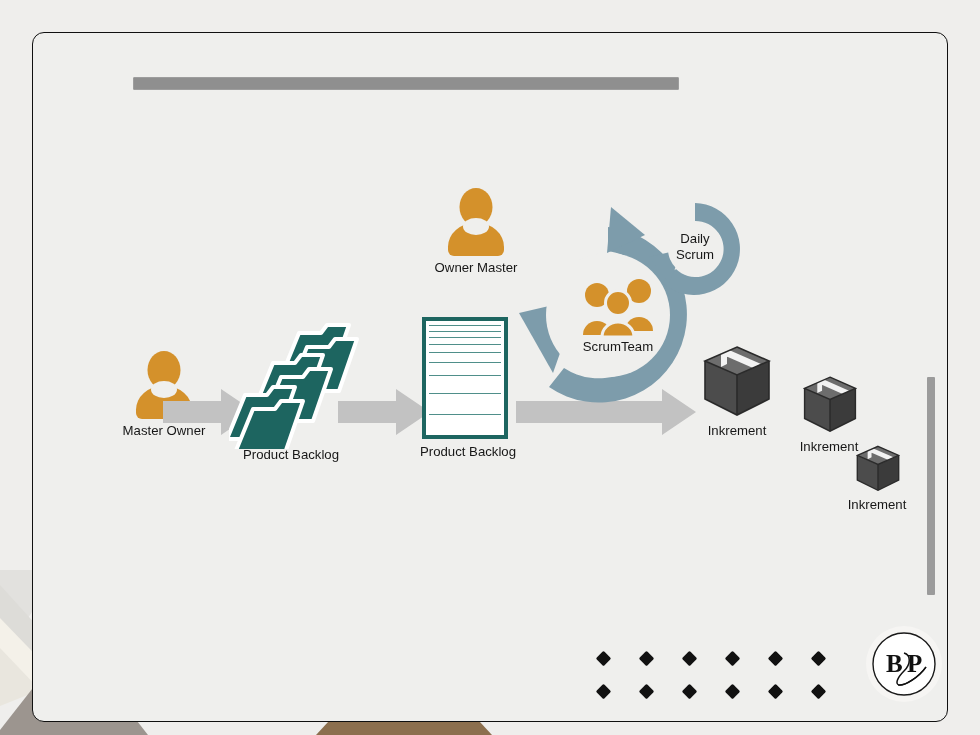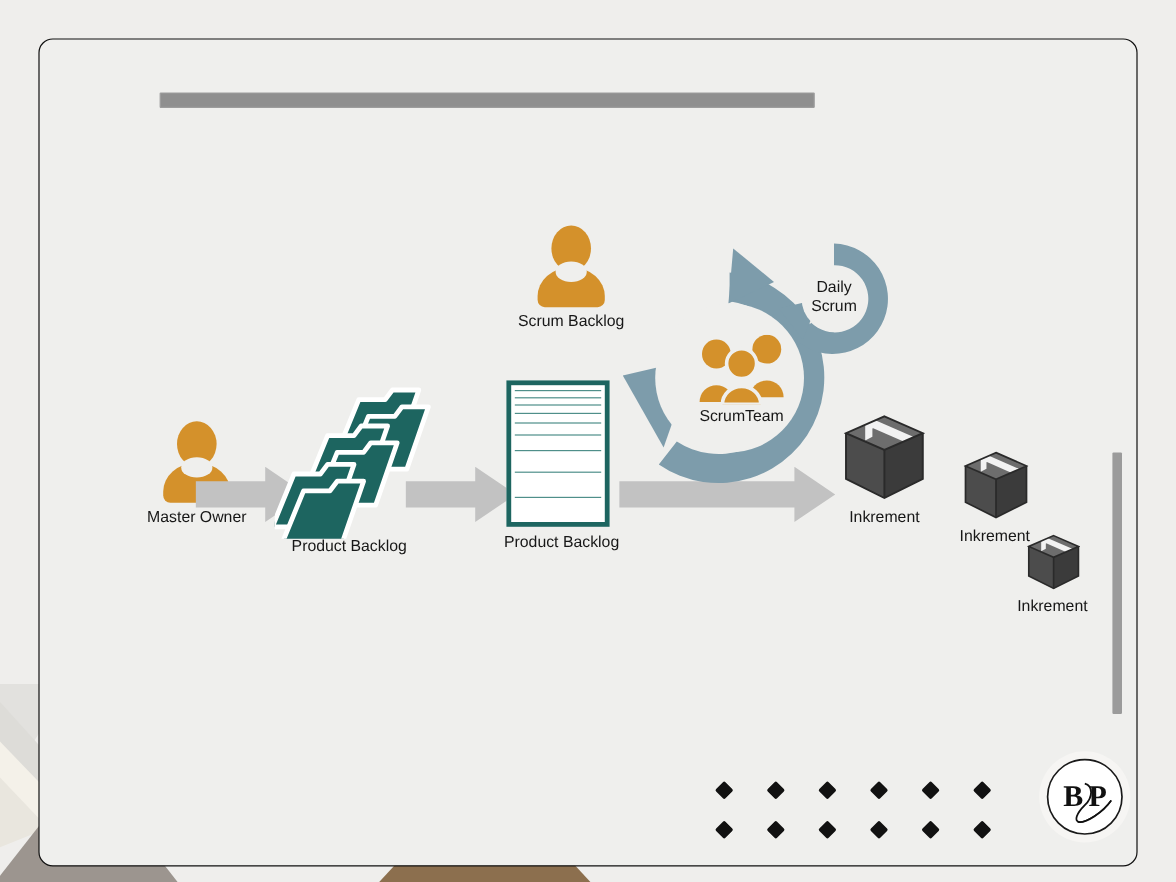--- a/index.html
+++ b/index.html
@@ -178,21 +178,21 @@
       <polygon points="0,12 146,12 146,0 180,23 146,46 146,34 0,34" fill="#c2c2c2"></polygon>
     </svg>
   </div>
 
   <div class="node" style="left:388px;top:155px;width:110px;height:110px;">
     <div class="person" style="position:absolute;left:27px;top:0;width:56px;height:68px;">
       <div class="head" style="width:33px;height:38px;top:0;"></div>
       <div class="body" style="height:33px;"></div>
       <div class="notch" style="width:26px;height:17px;bottom:21px;"></div>
     </div>
-    <div class="caption" style="top:72px;">Scrum Backlog</div>
+    <div class="caption" style="top:72px;">Owner Master</div>
   </div>
 
   <div class="cycle" style="left:470px;top:168px;">
     <svg width="210" height="220" viewBox="0 0 210 220">
 
       <g fill="#7d9cab">
         <path d="M105 26
                  A88 88 0 1 1 46 186
                  L61 167
                  A64 64 0 1 0 105 50

